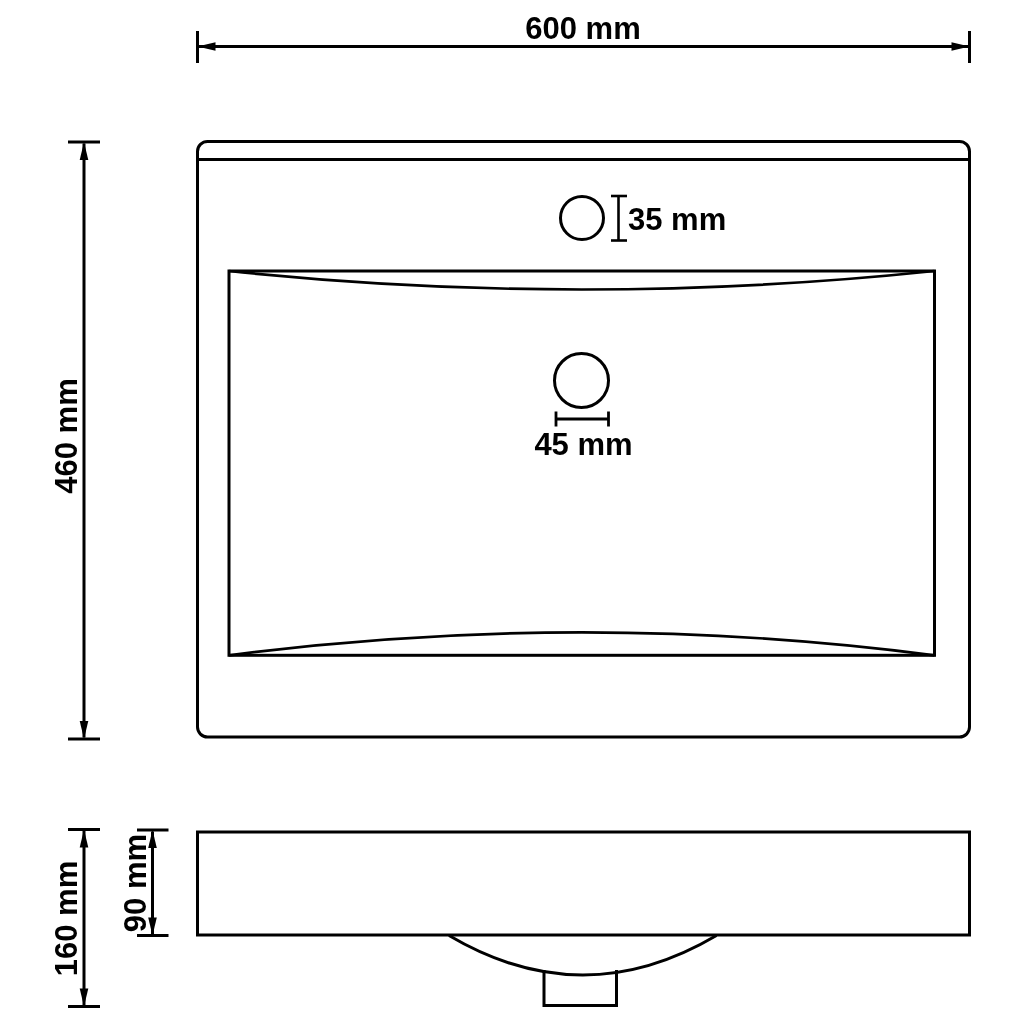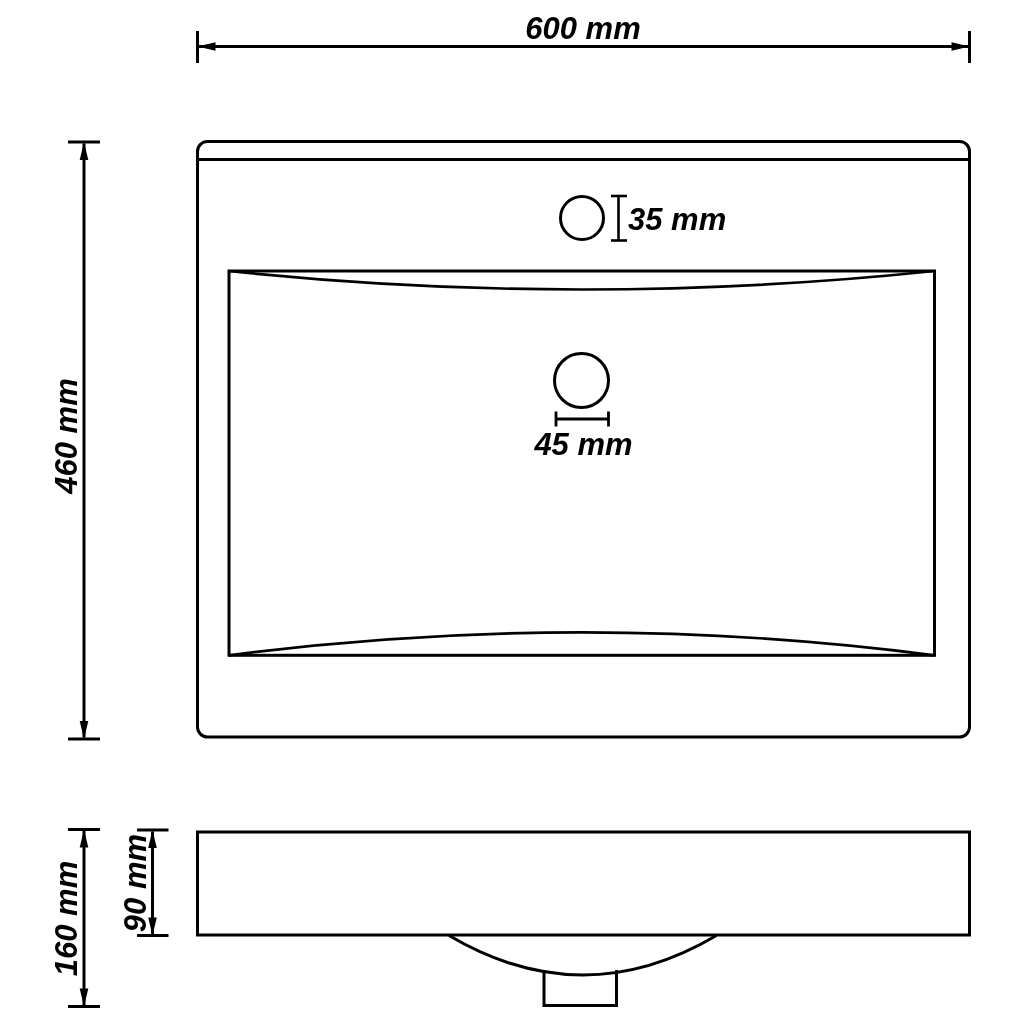--- a/index.html
+++ b/index.html
@@ -1,16 +1,16 @@
 <!DOCTYPE html>
 <html><head>
 <meta charset="utf-8">
 <style>
   html,body{margin:0;padding:0;background:#fff;}
-  .page{width:948px;height:1024px;position:relative;background:#a3a3a3;font-style:italic;}
+  .page{width:948px;height:1024px;position:relative;background:#a3a3a3;}
   text{font-family:"Liberation Sans",sans-serif;font-weight:bold;fill:#000;}
 </style>
 </head>
 <body>
 <div class="page">
 <svg width="1024" height="1024" viewBox="0 0 1024 1024" xmlns="http://www.w3.org/2000/svg">
 
   <rect x="0" y="0" width="1024" height="1024" fill="#ffffff"></rect>
 
   <g stroke="#000" stroke-width="3" fill="none">

